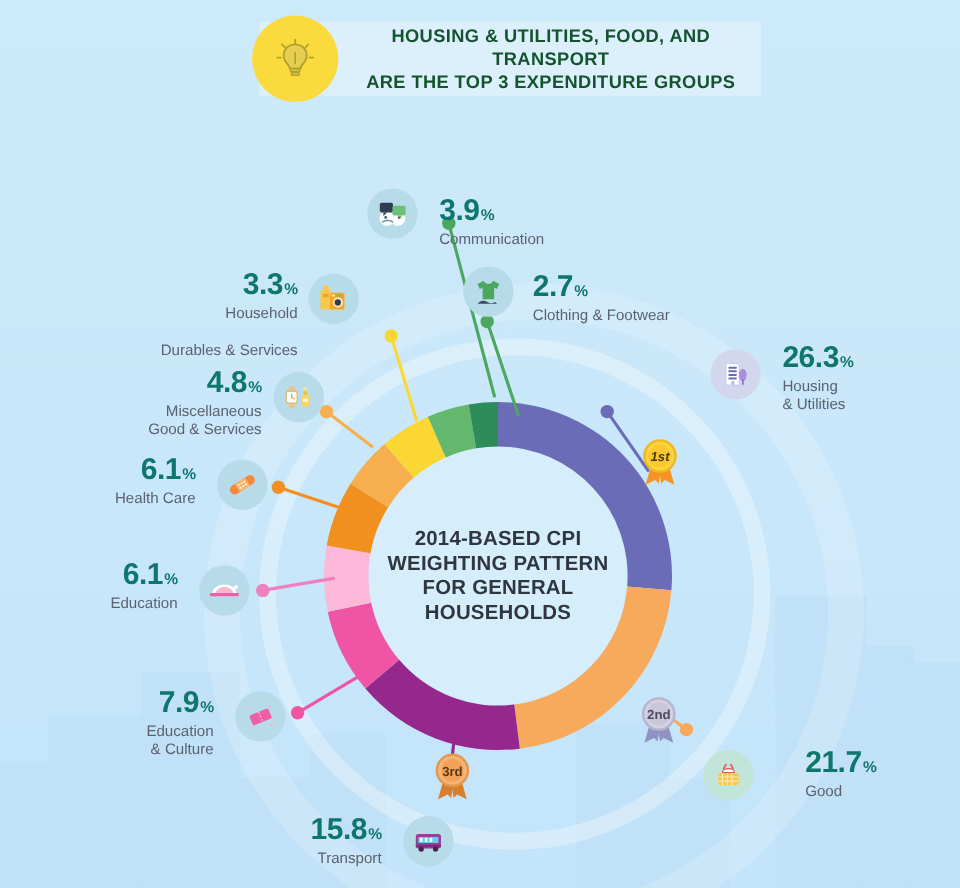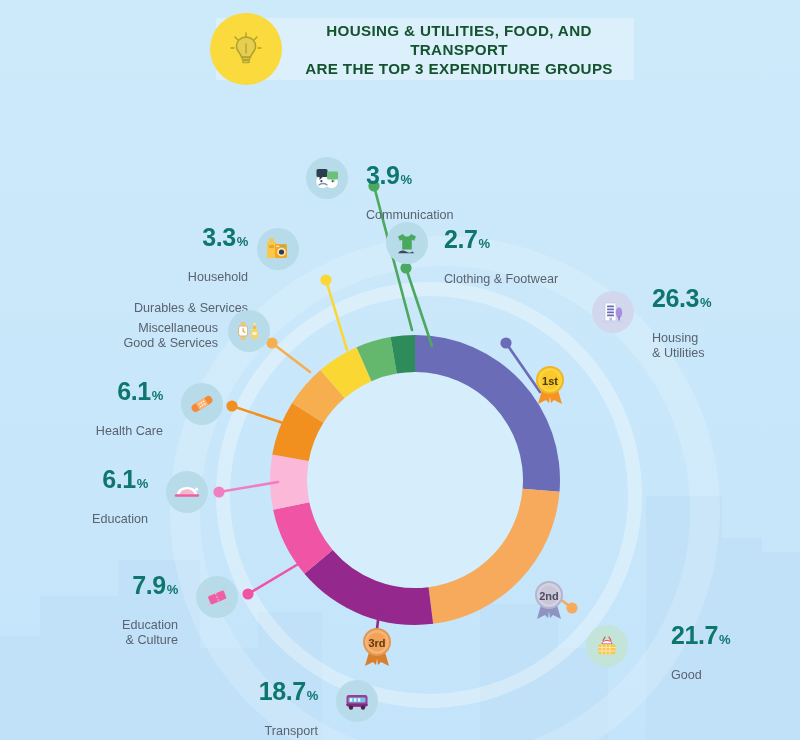--- a/index.html
+++ b/index.html
@@ -40,21 +40,21 @@
     font-size:17px;line-height:20.5px;letter-spacing:.2px;
   }
 
   
   .callout{position:absolute;}
   .co-text{position:absolute;white-space:nowrap;}
   .co-text.r{text-align:right;}
   .co-text.l{text-align:left;}
   .co-val{color:#0f766e;font-weight:bold;font-size:25px;line-height:26px;letter-spacing:-.4px;}
   .co-val .pct{font-size:13px;font-weight:bold;margin-left:1px;}
-  .co-name{color:#5a6270;font-size:12.6px;line-height:14.6px;margin-top:15px;}
+  .co-name{color:#5a6270;font-size:12.6px;line-height:14.6px;margin-top:0;}
 
   .ico{
     position:absolute;width:42px;height:42px;border-radius:50%;
     background:#bcd9e6;display:flex;align-items:center;justify-content:center;
   }
   .ico svg{display:block;}
 
   .badge{position:absolute;width:42px;height:46px;}
 </style>
 </head>
@@ -109,20 +109,26 @@
           <path d="M178.17331886682408 303.85663169059933 A145 145 0 0 1 49.44583590334004 253.8231144275694 L77.65620881076362 229.88204384949998 A108 108 0 0 0 173.53598922494484 267.14838774196363 Z" fill="#94288c"></path>
           <path d="M49.44583590334004 253.8231144275694 A145 145 0 0 1 18.10576887280655 189.8500782716328 L54.31326233284902 182.2331617471472 A108 108 0 0 0 77.65620881076362 229.88204384949998 Z" fill="#ef55a4"></path>
           <path d="M18.10576887280655 189.8500782716328 A145 145 0 0 1 17.238171493265213 134.62165644858496 L53.667051870845825 141.09750963067017 A108 108 0 0 0 54.31326233284902 182.2331617471472 Z" fill="#fbb8d8"></path>
           <path d="M17.238171493265213 134.62165644858496 A145 145 0 0 1 37.08669926766295 83.07587827552355 L68.45078290281103 102.70479209487272 A108 108 0 0 0 53.667051870845825 141.09750963067017 Z" fill="#f2901f"></path>
           <path d="M37.08669926766295 83.07587827552355 A145 145 0 0 1 65.48410983137263 50.037522283135274 L89.60195766750513 78.096913148818 A108 108 0 0 0 68.45078290281103 102.70479209487272 Z" fill="#f6ae4f"></path>
           <path d="M65.48410983137263 50.037522283135274 A145 145 0 0 1 101.57856682151889 27.29002996996695 L116.48610494292441 61.1539533569409 A108 108 0 0 0 89.60195766750513 78.096913148818 Z" fill="#fbd734"></path>
           <path d="M101.57856682151889 27.29002996996695 A145 145 0 0 1 135.51915051665355 17.08153370339531 L141.7659879710247 53.550383723908226 A108 108 0 0 0 116.48610494292441 61.1539533569409 Z" fill="#64b86e"></path>
           <path d="M135.51915051665355 17.08153370339531 A145 145 0 0 1 160.0000000000001 15 L160.00000000000009 52 A108 108 0 0 0 141.7659879710247 53.550383723908226 Z" fill="#2e8c5a"></path>
         </g>
     </svg>
+    <div id="donut-center-text">
+      <div>2014-BASED CPI</div>
+      <div>WEIGHTING PATTERN</div>
+      <div>FOR GENERAL</div>
+      <div>HOUSEHOLDS</div>
+    </div>
   </div>
 
   <svg id="leaders" width="800" height="740" style="position:absolute;left:0;top:0;pointer-events:none;">
       <line x1="412" y1="330" x2="374" y2="186" stroke="#4aa85f" stroke-width="2.6" stroke-linecap="round"></line>
       <circle cx="374" cy="186" r="5.6" fill="#4aa85f"></circle>
       <line x1="432" y1="346" x2="406" y2="268" stroke="#4aa85f" stroke-width="2.6" stroke-linecap="round"></line>
       <circle cx="406" cy="268" r="5.6" fill="#4aa85f"></circle>
       <line x1="347" y1="350" x2="326" y2="280" stroke="#fbd734" stroke-width="2.6" stroke-linecap="round"></line>
       <circle cx="326" cy="280" r="5.6" fill="#fbd734"></circle>
       <line x1="540" y1="392" x2="506" y2="343" stroke="#6b6cb8" stroke-width="2.6" stroke-linecap="round"></line>
@@ -224,20 +230,21 @@
         <rect x="6.4" y="19" width="5.4" height="5" rx="1" fill="#e8c889"></rect>
         <rect x="4.6" y="10" width="9" height="10" rx="2" fill="#ffffff" stroke="#d8b77a" stroke-width="1"></rect>
         <path d="M9.1 12.5v2.6l1.8 1.2" stroke="#f0a33a" stroke-width="1.2" fill="none" stroke-linecap="round"></path>
         <rect x="17" y="13" width="7" height="10" rx="1.6" fill="#f7d36a"></rect>
         <rect x="19" y="9.6" width="3" height="3.4" rx=".8" fill="#e9bf4c"></rect>
         <circle cx="20.5" cy="8" r="1.8" fill="#f0e0a8"></circle>
         <rect x="18.4" y="16" width="4.2" height="3" rx=".6" fill="#fff3cf"></rect>
       </svg>
     </div>
     <div class="co-text r" style="left:28px;top:306px;width:190px;">
+      <div class="co-val"><span>4.8</span><span class="pct">%</span></div>
       <div class="co-name">Miscellaneous</div>
       <div class="co-name" style="margin-top:0;">Good &amp; Services</div>
     </div>
   </div>
 
   <div class="callout">
     <div class="ico" style="left:181px;top:383px;background:#b7dbe8;">
       <svg width="30" height="30" viewBox="0 0 30 30">
         <g transform="rotate(-32 15 15)">
           <rect x="3.5" y="11" width="23" height="8" rx="4" fill="#f5883a"></rect>
@@ -305,21 +312,21 @@
           <rect x="8" y="12.2" width="2.2" height="3.4"></rect>
           <rect x="12" y="12.2" width="2.2" height="3.4"></rect>
           <rect x="16" y="12.2" width="2.2" height="3.4"></rect>
         </g>
         <rect x="4.5" y="18" width="21" height="2" fill="#7e2b7e"></rect>
         <circle cx="9" cy="21.6" r="2.2" fill="#46234a"></circle>
         <circle cx="21" cy="21.6" r="2.2" fill="#46234a"></circle>
       </svg>
     </div>
     <div class="co-text r" style="left:148px;top:678px;width:170px;">
-      <div class="co-val"><span>18.7</span><span class="pct">%</span></div>
+      <div class="co-val"><span>15.8</span><span class="pct">%</span></div>
       <div class="co-name">Transport</div>
     </div>
   </div>
 
   <div class="callout">
     <div class="ico" style="left:586px;top:625px;background:#c3e4d8;">
       <svg width="30" height="30" viewBox="0 0 30 30">
         <path d="M15 9.5c-3 0-5 1.6-5 3.4h10c0-1.8-2-3.4-5-3.4z" fill="#ffffff" stroke="#e05a5a" stroke-width="1"></path>
         <path d="M11 9.5l2-3.4M19 9.5l-2-3.4" stroke="#e05a5a" stroke-width="1.3" stroke-linecap="round" fill="none"></path>
         <rect x="6.5" y="13.2" width="17" height="10" rx="1.6" fill="#f7c84a"></rect>
@@ -327,21 +334,21 @@
           <path d="M10 13.2v10M14 13.2v10M18 13.2v10M6.5 16.5h17M6.5 20h17"></path>
         </g>
       </svg>
     </div>
     <div class="co-text l" style="left:671px;top:622px;">
       <div class="co-val"><span>21.7</span><span class="pct">%</span></div>
       <div class="co-name">Good</div>
     </div>
   </div>
 
-  <div class="badge" style="left:529px;top:360px;">
+  <div class="badge" style="left:529px;top:360px;font-style:italic;">
     <svg width="42" height="48" viewBox="0 0 42 48">
       <path d="M13 30l-4 14 8-4 3 3 2-13z" fill="#f59425"></path>
       <path d="M29 30l4 14-8-4-3 3-2-13z" fill="#f59425"></path>
       <circle cx="21" cy="20" r="13" fill="#fdd43c" stroke="#f0b624" stroke-width="2"></circle>
       <circle cx="21" cy="20" r="9.5" fill="#fbc92e"></circle>
       <text x="21" y="24.5" text-anchor="middle" font-family="Liberation Sans, sans-serif" font-size="11" font-weight="bold" fill="#4a3b10">1st</text>
     </svg>
   </div>
 
   <div class="badge" style="left:528px;top:575px;">

